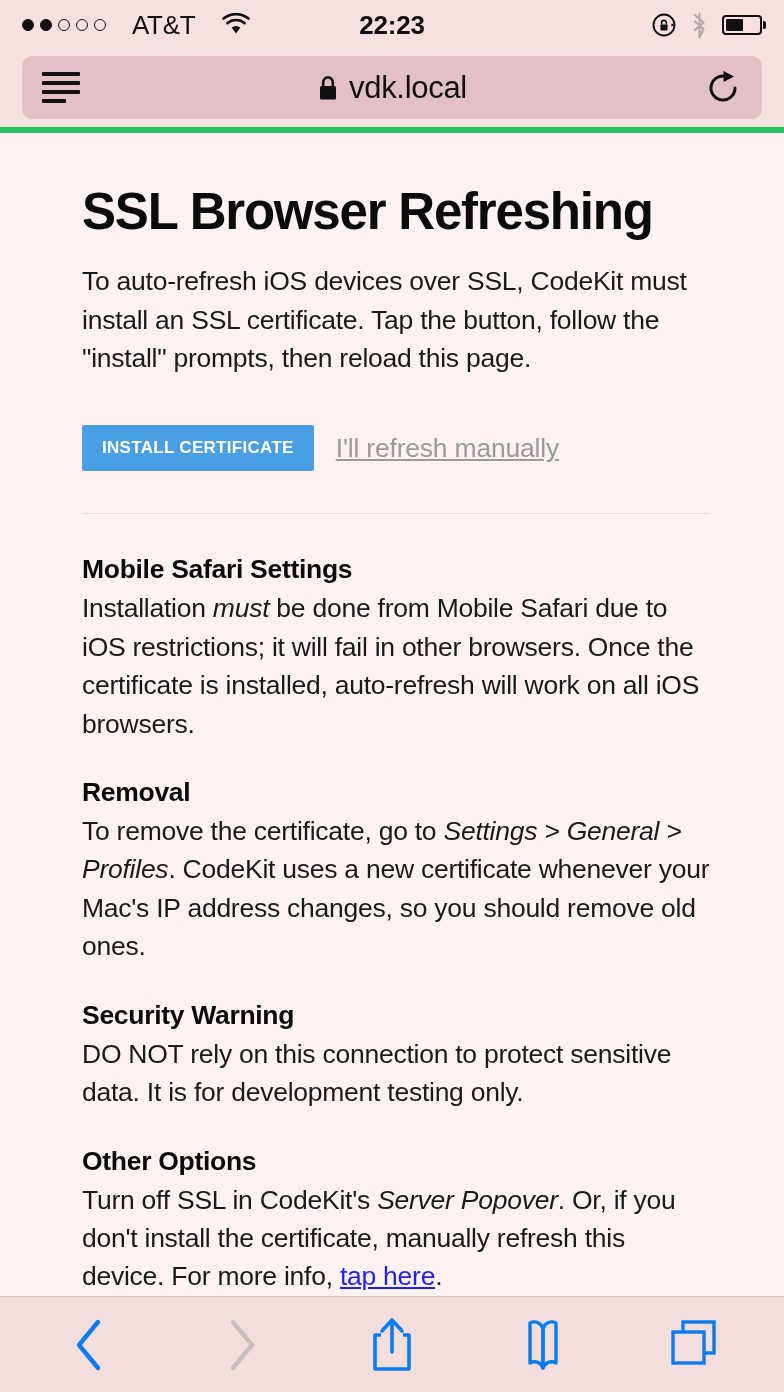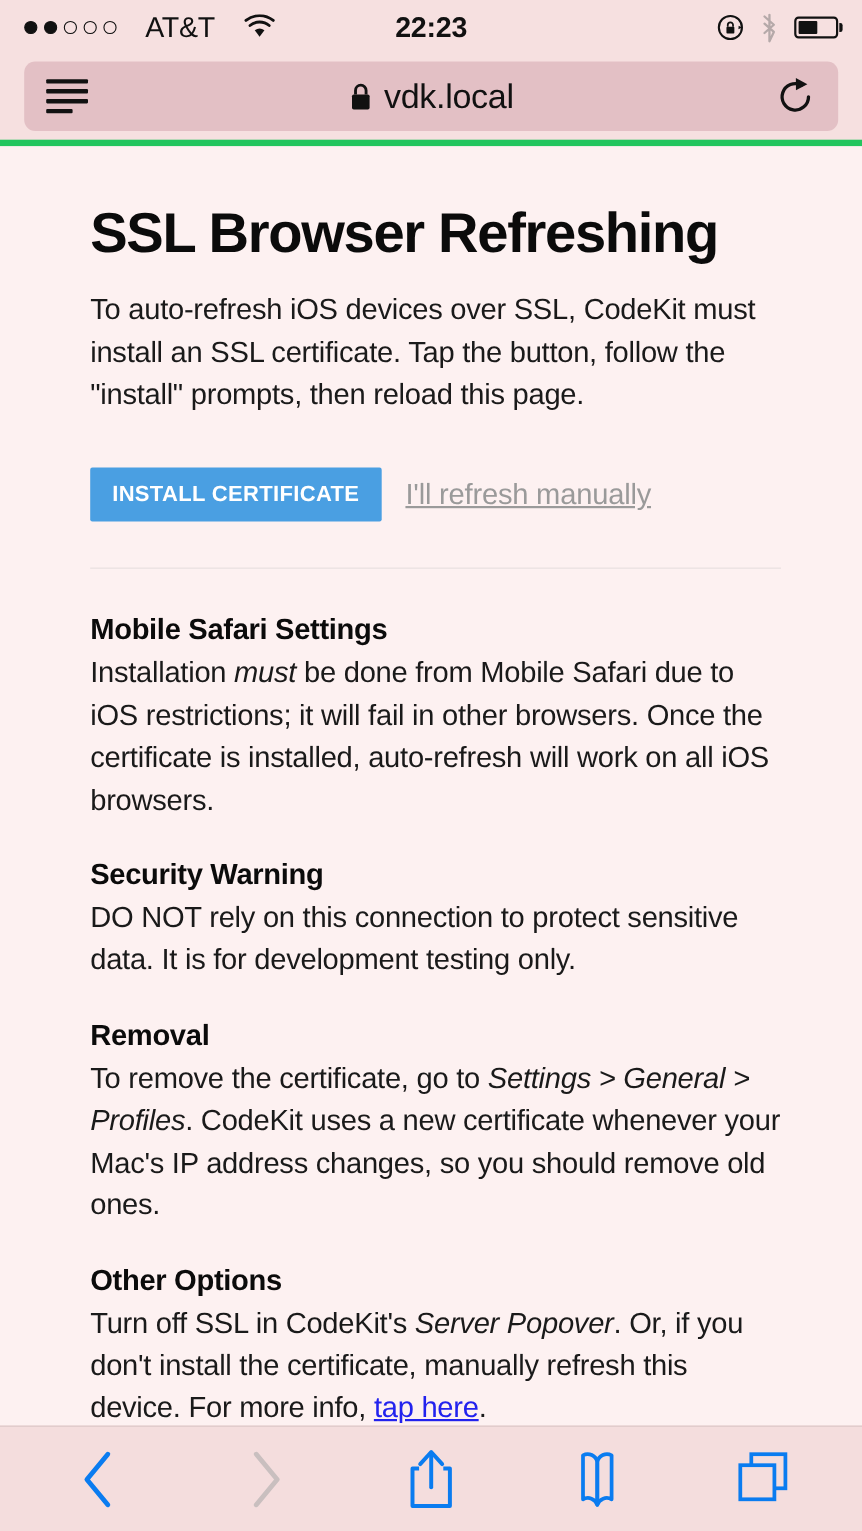--- a/index.html
+++ b/index.html
@@ -177,21 +177,21 @@
     display: flex;
     align-items: center;
     gap: 22px;
     margin-top: 48px;
   }
   .btn-install {
     background: #4a9fe2;
     color: #ffffff;
     border: none;
     font-family: "Liberation Sans", sans-serif;
-    font-size: 20px;
+    font-size: 17px;
     font-weight: bold;
     letter-spacing: 0.3px;
     padding: 14px 20px 15px 20px;
     border-radius: 2px;
     cursor: pointer;
     line-height: 1;
   }
   .link-manual {
     font-size: 26.5px;
     color: #9a9a9a;
@@ -326,26 +326,26 @@
     </div>
 
     <hr class="divider">
 
     <div id="sections-host">
         <section class="block">
           <h2 class="block-title">Mobile Safari Settings</h2>
           <p class="block-body"><span>Installation </span><em>must</em><span> be done from Mobile Safari due to iOS restrictions; it will fail in other browsers. Once the certificate is installed, auto-refresh will work on all iOS browsers.</span></p>
         </section>
         <section class="block">
+          <h2 class="block-title">Removal</h2>
+          <p class="block-body"><span>To remove the certificate, go to </span><em>Settings &gt; General &gt; Profiles</em><span>. CodeKit uses a new certificate whenever your Mac's IP address changes, so you should remove old ones.</span></p>
+        </section>
+        <section class="block">
           <h2 class="block-title">Security Warning</h2>
           <p class="block-body"><span>DO NOT rely on this connection to protect sensitive data. It is for development testing only.</span></p>
-        </section>
-        <section class="block">
-          <h2 class="block-title">Removal</h2>
-          <p class="block-body"><span>To remove the certificate, go to </span><em>Settings &gt; General &gt; Profiles</em><span>. CodeKit uses a new certificate whenever your Mac's IP address changes, so you should remove old ones.</span></p>
         </section>
         <section class="block">
           <h2 class="block-title">Other Options</h2>
           <p class="block-body"><span>Turn off SSL in CodeKit's </span><em>Server Popover</em><span>. Or, if you don't install the certificate, manually refresh this device. For more info, </span><a class="inline-link">tap here</a><span>.</span></p>
         </section>
       </div>
   </div>
 
   <div class="toolbar">
     <button class="tb-btn">

